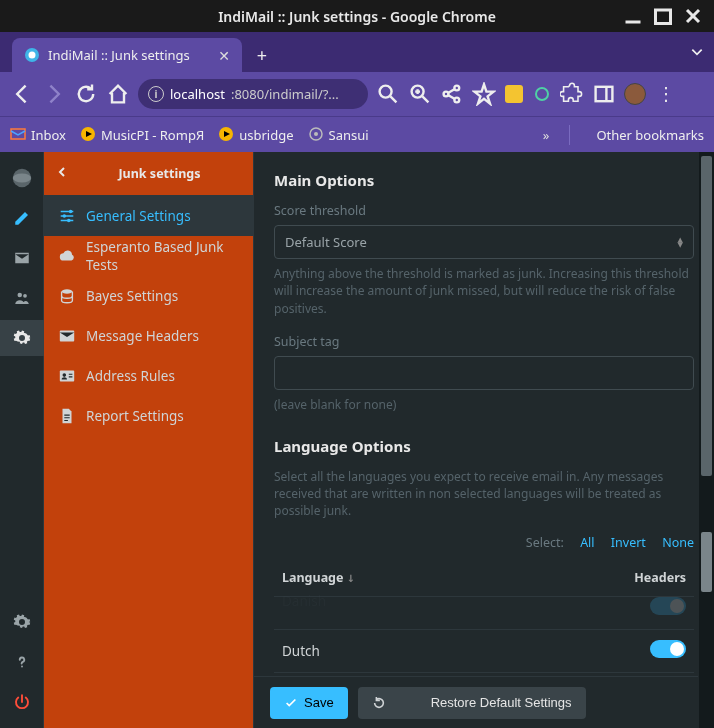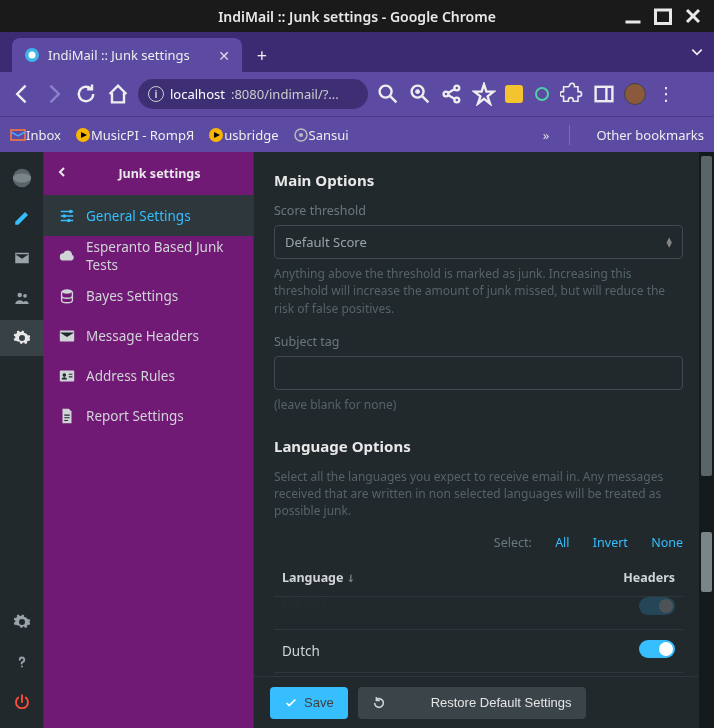--- a/index.html
+++ b/index.html
@@ -30,80 +30,80 @@
   .urlbox .info { width:16px; height:16px; border:1.5px solid #ccc; border-radius:50%; display:flex; align-items:center; justify-content:center; font-size:10px; font-weight:bold; color:#ccc; flex-shrink:0;}
   .urlbox .host { color:#fff;}
   .tool-icon { width:20px; height:20px; display:flex; align-items:center; justify-content:center; cursor:pointer;}
   .ext-yellow { width:18px; height:18px; background:#f4c430; border-radius:3px;}
   .ext-circle { width:14px; height:14px; border:2px solid #4fd1a5; border-radius:50%;}
   .avatar { width:22px; height:22px; border-radius:50%; background:#8b5a3c; border:1px solid #444;}
   .kebab { color:#eee; font-size:18px; line-height:0.4;}
 
   
   .bookmarks { height:36px; background:#5c4aa3; border-top:1px solid #4a3a8a; display:flex; align-items:center; padding:0 10px; gap:14px; font-size:13px; color:#eee;}
-  .bm { display:flex; align-items:center; cursor:pointer;}
+  .bm { display:flex; gap:5px; cursor:pointer;}
   .bm .ico { width:16px; height:16px; display:flex; align-items:center; justify-content:center;}
   .bm-sep { flex:1;}
   .bm-other { display:flex; align-items:center; gap:6px; cursor:pointer;}
   .bm-chevrons { color:#ddd; cursor:pointer;}
   .bm-divider { width:1px; height:20px; background:#7a6bc0; margin:0 6px;}
 
   
   .page { flex:1; display:flex; background:#21292c; overflow:hidden; position:relative;}
 
   
   .rail { width:44px; background:#21292c; border-right:1px solid #2d373c; display:flex; flex-direction:column; align-items:center; padding-top:8px; gap:4px;}
   .rail .top-group, .rail .bottom-group { display:flex; flex-direction:column; align-items:center; gap:4px; width:100%;}
   .rail .bottom-group { margin-top:auto; margin-bottom:8px;}
   .rail-item { width:44px; height:36px; display:flex; align-items:center; justify-content:center; cursor:pointer; color:#9aa4a8;}
   .rail-item.selected { color:#e8e8e8; background:#374146;}
   .rail-item svg { width:18px; height:18px; fill:currentColor;}
   .rail-item.logo svg { width:22px; height:22px;}
 
   
-  .settings-col { width:210px; background:#701a75; border-right:1px solid #2d373c; display:flex; flex-direction:column;}
+  .settings-col { width:210px; background:#c2410c; border-right:1px solid #2d373c; display:flex; flex-direction:column;}
   .settings-head { height:44px; display:flex; align-items:center; padding:0 12px; gap:10px; color:#e8e8e8; font-size:12.5px; font-weight:bold; border-bottom:1px solid #2d373c;}
   .settings-head .back { cursor:pointer; color:#e8e8e8;}
   .settings-head .title { flex:1; text-align:center;}
   .set-item { height:40px; display:flex; align-items:center; padding:0 14px; gap:10px; color:#d0d4d6; font-size:13.5px; cursor:pointer;}
   .set-item.active { background:#2d373c; color:#37beff;}
   .set-item .ico { width:18px; height:18px; display:flex; align-items:center; justify-content:center; flex-shrink:0;}
   .set-item .ico svg { width:18px; height:18px; fill:currentColor;}
   .set-item.active .ico svg { fill:#37beff;}
 
   
   .main-wrap { flex:1; display:flex; position:relative;}
-  .main-panel { flex:1; overflow-y:auto; padding:18px 31px 70px 20px; color:#5f6e74;}
+  .main-panel { flex:1; overflow-y:auto; padding:18px 20px 70px 20px; color:#5f6e74;}
   .main-panel h2 { color:#e8e8e8; font-size:15px; font-weight:bold; margin-bottom:12px;}
   .field-label { font-size:12.5px; color:#6a7980; margin-bottom:6px;}
   .select-box { width:100%; height:34px; background:#21292c; border:1px solid #404b50; border-radius:4px; display:flex; align-items:center; padding:0 10px; color:#9aa4a8; font-size:13px; position:relative; cursor:pointer;}
   .select-box .arrows { margin-left:auto; display:flex; flex-direction:column; line-height:5px; font-size:7px; color:#888;}
   .help-text { font-size:12px; color:#55636a; margin-top:6px; line-height:1.45;}
   .input-box { width:100%; height:34px; background:#21292c; border:1px solid #404b50; border-radius:4px; padding:0 10px; color:#e8e8e8; font-size:13px;}
 
   .lang-controls { text-align:right; font-size:12.5px; margin-top:14px;}
   .lang-controls .lbl { color:#6a7980;}
-  .lang-controls a { color:#37beff; text-decoration:none; margin-left:20px; cursor:pointer;}
+  .lang-controls a { color:#37beff; text-decoration:none; margin-left:13px; cursor:pointer;}
 
   table.lang { width:100%; border-collapse:collapse; margin-top:8px;}
   table.lang th { text-align:left; font-size:12.5px; color:#d0d4d6; font-weight:bold; padding:10px 8px; }
   table.lang th:last-child { text-align:right;}
   table.lang th .sort { font-size:10px; color:#888; margin-left:3px;}
   table.lang td { padding:10px 8px; font-size:13.5px; color:#d0d4d6; border-top:1px solid #2d373c;}
   table.lang td:last-child { text-align:right;}
 
   .toggle { width:36px; height:18px; border-radius:10px; display:inline-block; position:relative; cursor:pointer;}
   .toggle.on { background:#37beff;}
   .toggle .knob { width:14px; height:14px; background:#fff; border-radius:50%; position:absolute; top:2px;}
   .toggle.on .knob { right:2px;}
 
   
   .footer { position:absolute; bottom:0; left:254px; right:16px; height:52px; background:#21292c; border-top:1px solid #2d373c; display:flex; align-items:center; padding:0 16px; gap:10px;}
   .btn { height:32px; padding:0 14px; border-radius:4px; font-size:13px; display:flex; align-items:center; gap:6px; cursor:pointer; border:none;}
-  .btn.primary { background:#37beff; color:#404040;}
+  .btn.primary { background:#37beff; color:#000000;}
   .btn.secondary { background:#3a4449; color:#e5e5e5;gap:45px;}
   .btn svg { width:14px; height:14px;}
 
   
   .scroll-track { position:absolute; right:0; top:0; bottom:0; width:15px; background:#131a1c;}
   .scroll-thumb { position:absolute; left:2px; right:2px; background:#5a656a; border-radius:2px;}
 </style>
 </head>
 <body>
 

